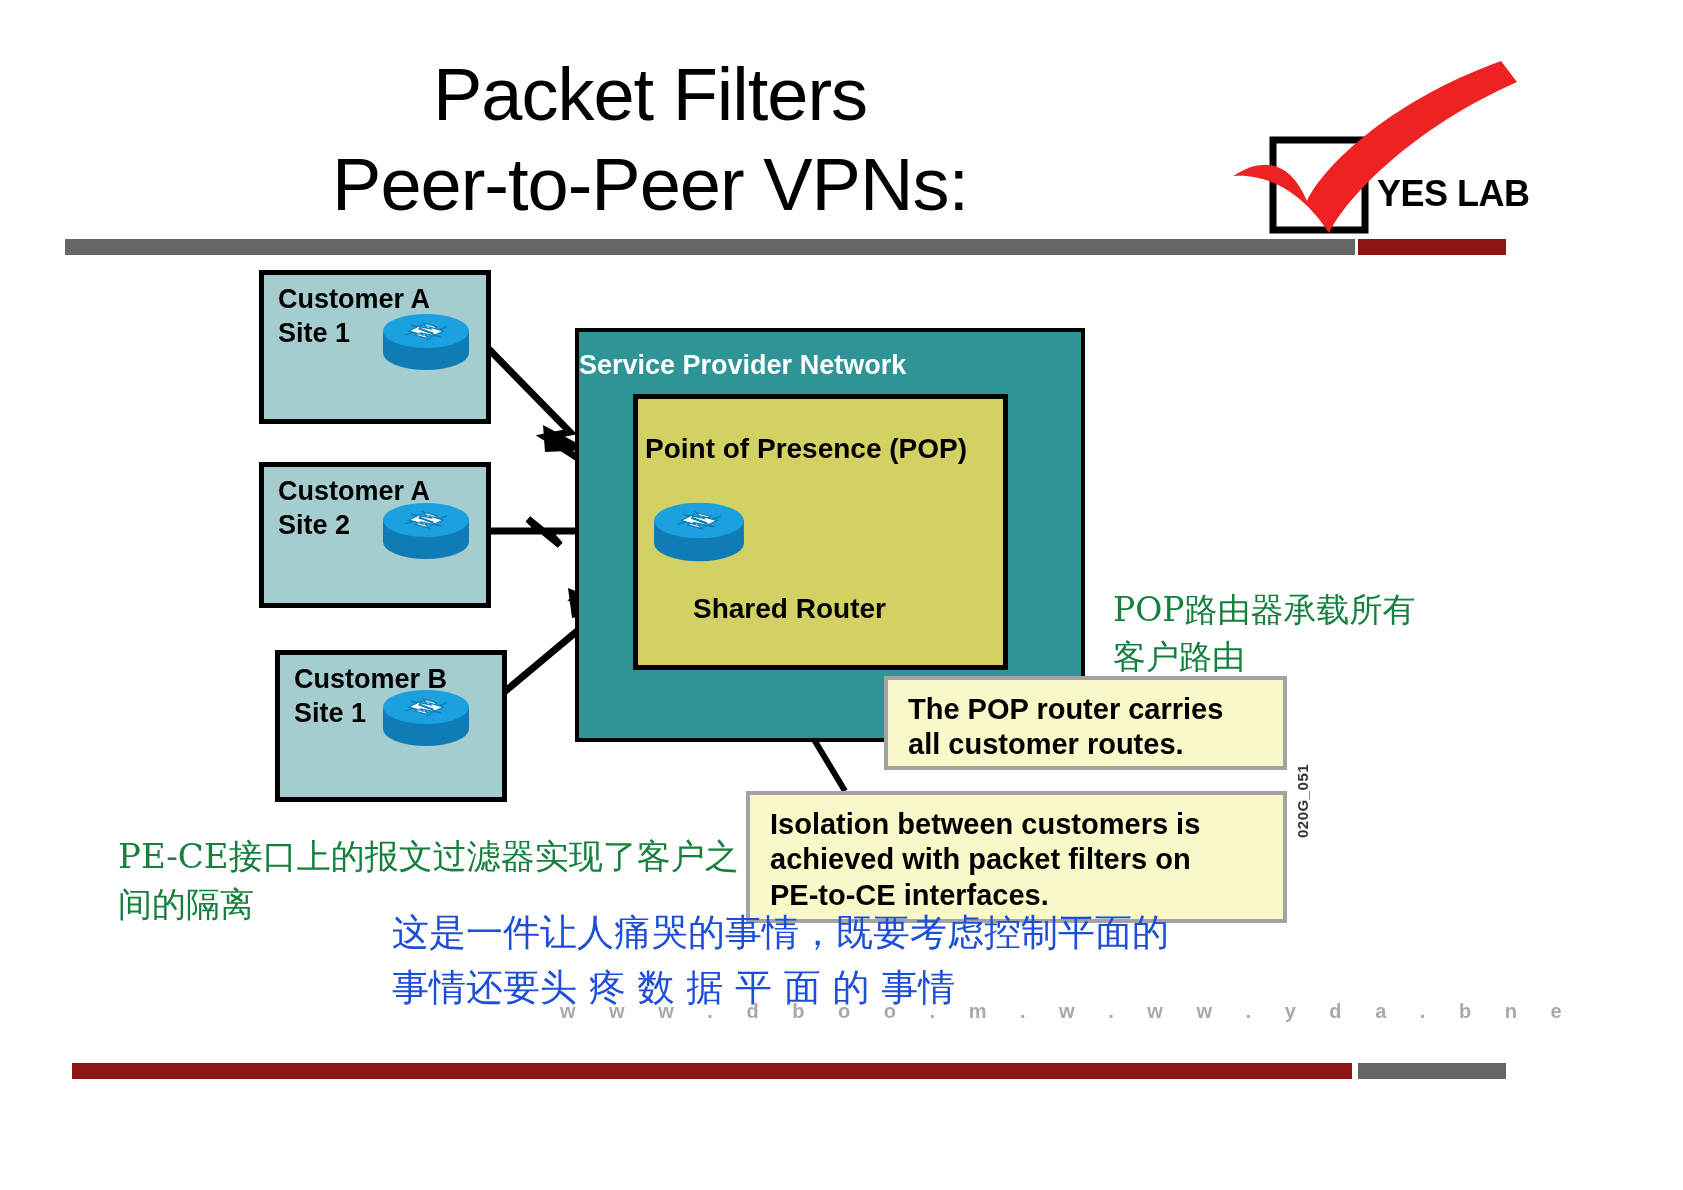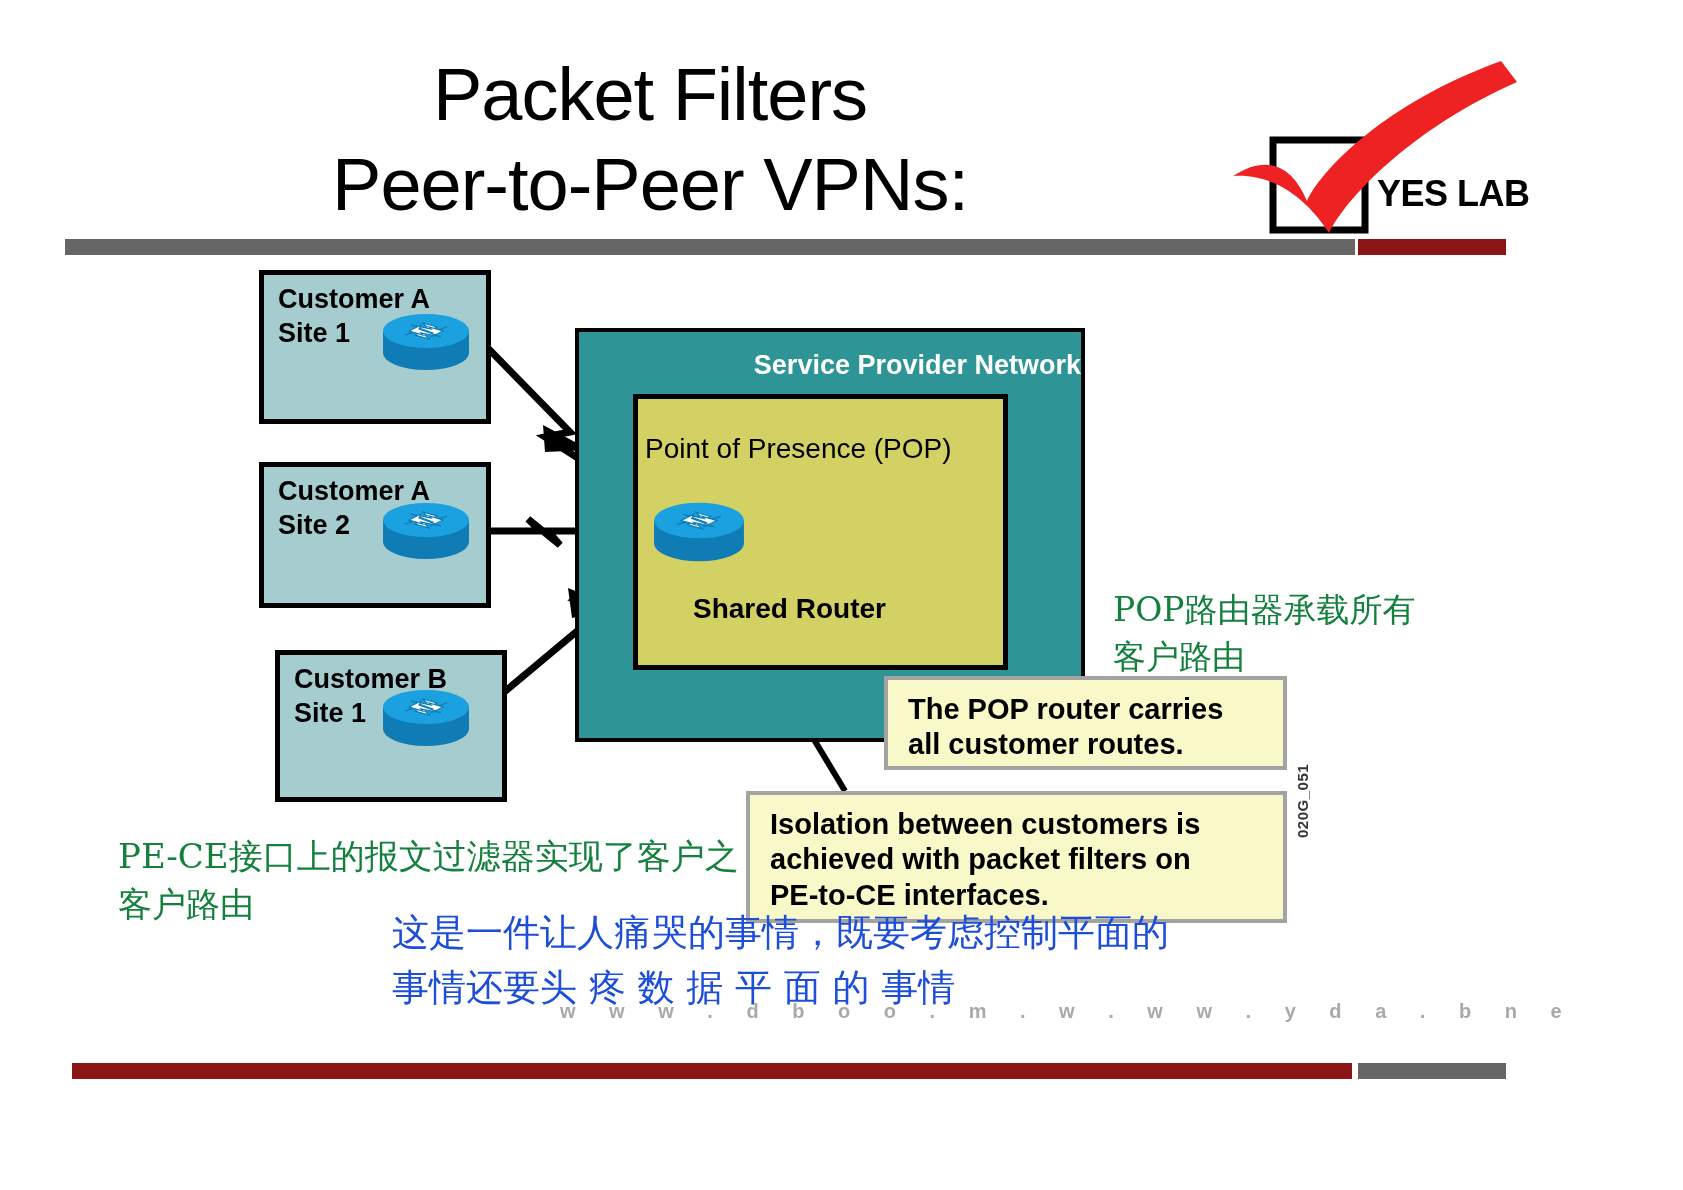--- a/index.html
+++ b/index.html
@@ -85,38 +85,38 @@
     left: 575px; top: 328px;
     width: 510px; height: 414px;
     background: #2f9496;
     border: 4px solid #000000;
     box-sizing: border-box;
   }
   #sp-network-label {
     position: absolute;
     left: 0; top: 18px;
     width: 100%;
-    text-align: right;
+    text-align: left;
     font-size: 27px;
     font-weight: bold;
     color: #ffffff;
   }
   #pop-box {
     position: absolute;
     left: 633px; top: 394px;
     width: 375px; height: 276px;
     background: #d3d164;
     border: 5px solid #000000;
     box-sizing: border-box;
   }
   #pop-label {
     position: absolute;
     left: 645px; top: 433px;
     font-size: 28px;
-    font-weight: normal;
+    font-weight: bold;
     color: #000000;
   }
   #shared-router-label {
     position: absolute;
     left: 645px; top: 593px;
     font-size: 28px;
     font-weight: bold;
     color: #000000;
     margin-left: 48px;
   }
@@ -322,18 +322,18 @@
 achieved with packet filters on
 PE-to-CE interfaces.</div>
 
   <div id="slide-code">020G_051</div>
 </div>
 
 <div class="cn-note" id="cn-note-pop">POP路由器承载所有
 客户路由</div>
 
 <div class="cn-note" id="cn-note-pece">PE-CE接口上的报文过滤器实现了客户之
-客户路由</div>
+间的隔离</div>
 
 <div class="cn-note" id="cn-note-bottom">这是一件让人痛哭的事情，既要考虑控制平面的
 事情还要头 疼 数 据 平 面 的 事情</div>
 
 <div id="watermark">w w w . d b o o . m . w . w w . y d a . b n e</div>
 
 </body></html>

